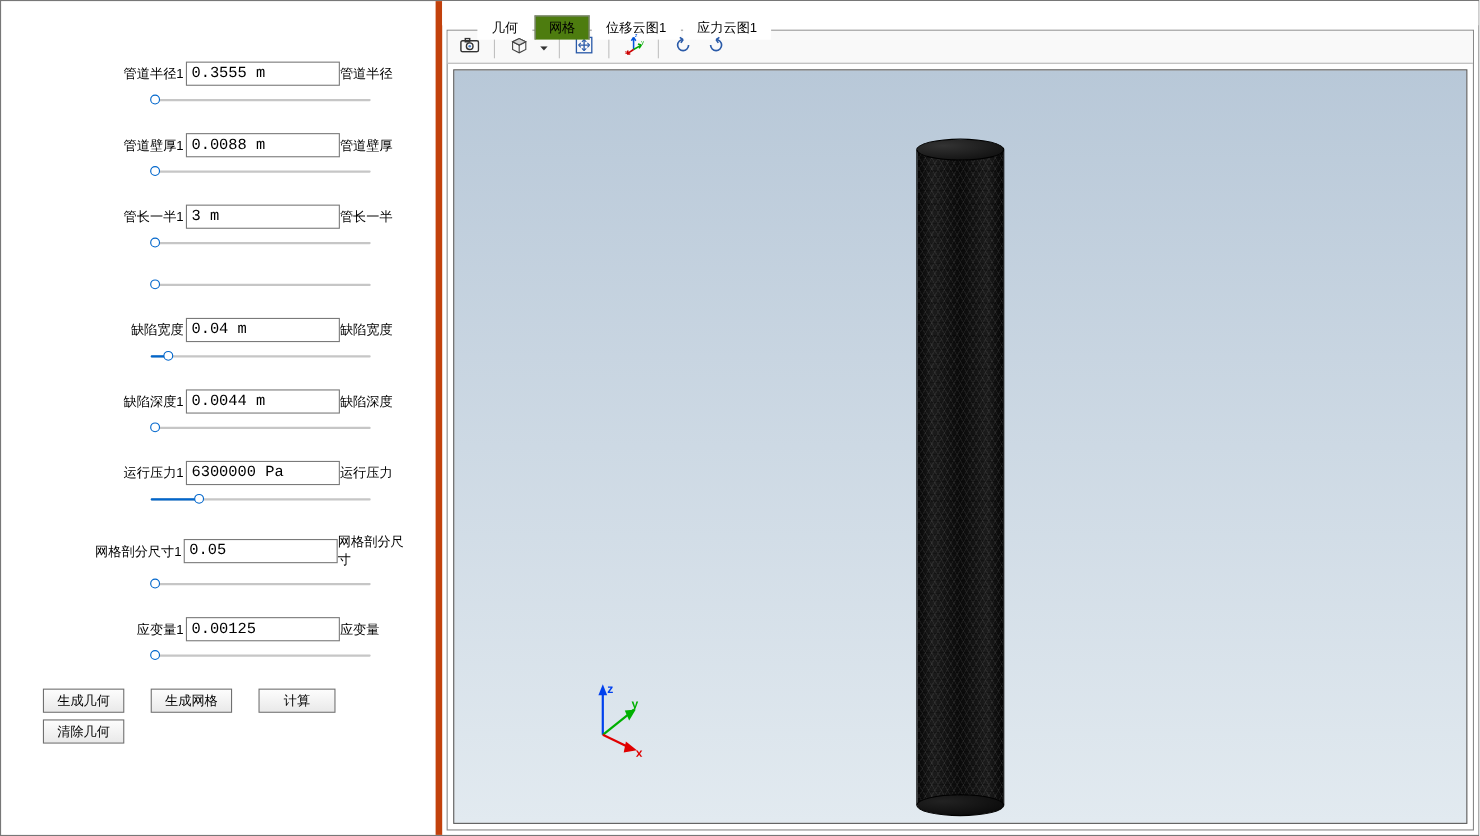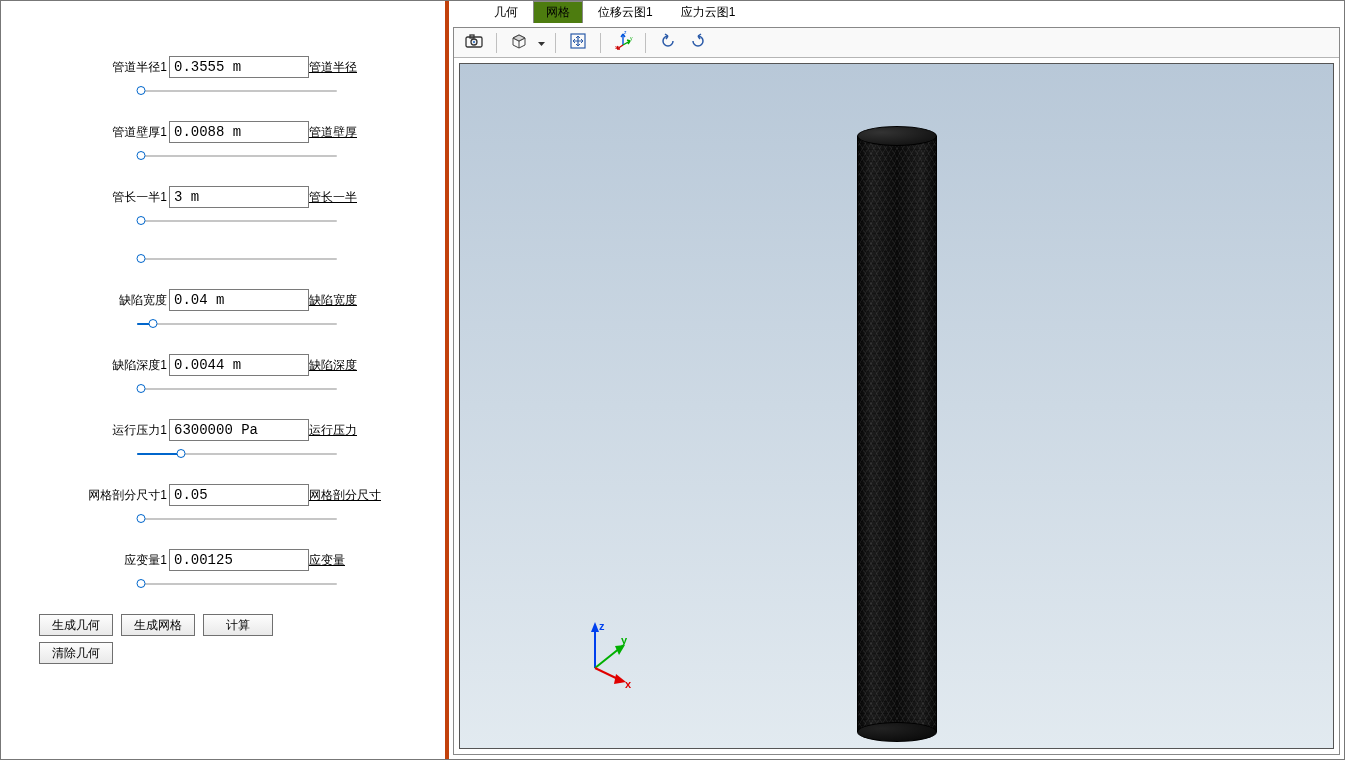--- a/index.html
+++ b/index.html
@@ -14,23 +14,23 @@
     overflow: hidden;
   }
   .app {
     display: flex;
     width: 100%;
     height: 100%;
     border: 1px solid #777;
   }
   
   .left-panel {
-    width: 448px;
+    width: 401px;
     height: 100%;
-    border-right: 4px solid #c2410c;
+    border-right: 6px solid #c2410c;
     padding: 55px 18px 10px 38px;
     position: relative;
   }
   .param-row {
     display: flex;
     align-items: center;
     margin-bottom: 5px;
   }
   .param-label-l {
     width: 130px;
@@ -40,21 +40,20 @@
   .param-input {
     width: 140px;
     height: 22px;
     border: 1px solid #7a7a7a;
     padding: 0 4px;
     font-family: "Courier New", monospace;
     font-size: 14px;
     background: #fff;
   }
   .param-label-r {
-    text-decoration: underline;
   }
   .slider-row {
     margin: 4px 0 22px 98px;
     width: 200px;
     position: relative;
     height: 16px;
   }
   .slider-track {
     position: absolute;
     top: 7px;
@@ -80,21 +79,21 @@
     background: #fff;
     border: 1px solid #0066cc;
     border-radius: 50%;
     transform: translateX(-50%);
     cursor: pointer;
   }
   .btn-row {
     margin-top: 18px;
     margin-left: 0px;
     display: flex;
-    gap: 8px;
+    gap: 24px;
     flex-wrap: wrap;
   }
   .btn {
     min-width: 70px;
     padding: 2px 12px;
     height: 22px;
     border: 1px solid #707070;
     background: linear-gradient(#fdfdfd,#e9e9e9);
     cursor: pointer;
     font-size: 12px;
@@ -118,21 +117,21 @@
     background: #fff;
   }
   .tab {
     padding: 2px 12px 2px 12px;
     border: 1px solid transparent;
     border-bottom: none;
     margin-right: 2px;
     cursor: pointer;
     font-size: 12px;
     position: relative;
-    top: 0;
+    top: 13px;
     background: #fff;
   }
   .tab.active {
     border-color: #888;
     background: #4d7c0f;
     z-index: 2;
   }
   .view-wrap {
     flex: 1;
     margin: 4px 4px 4px 4px;

